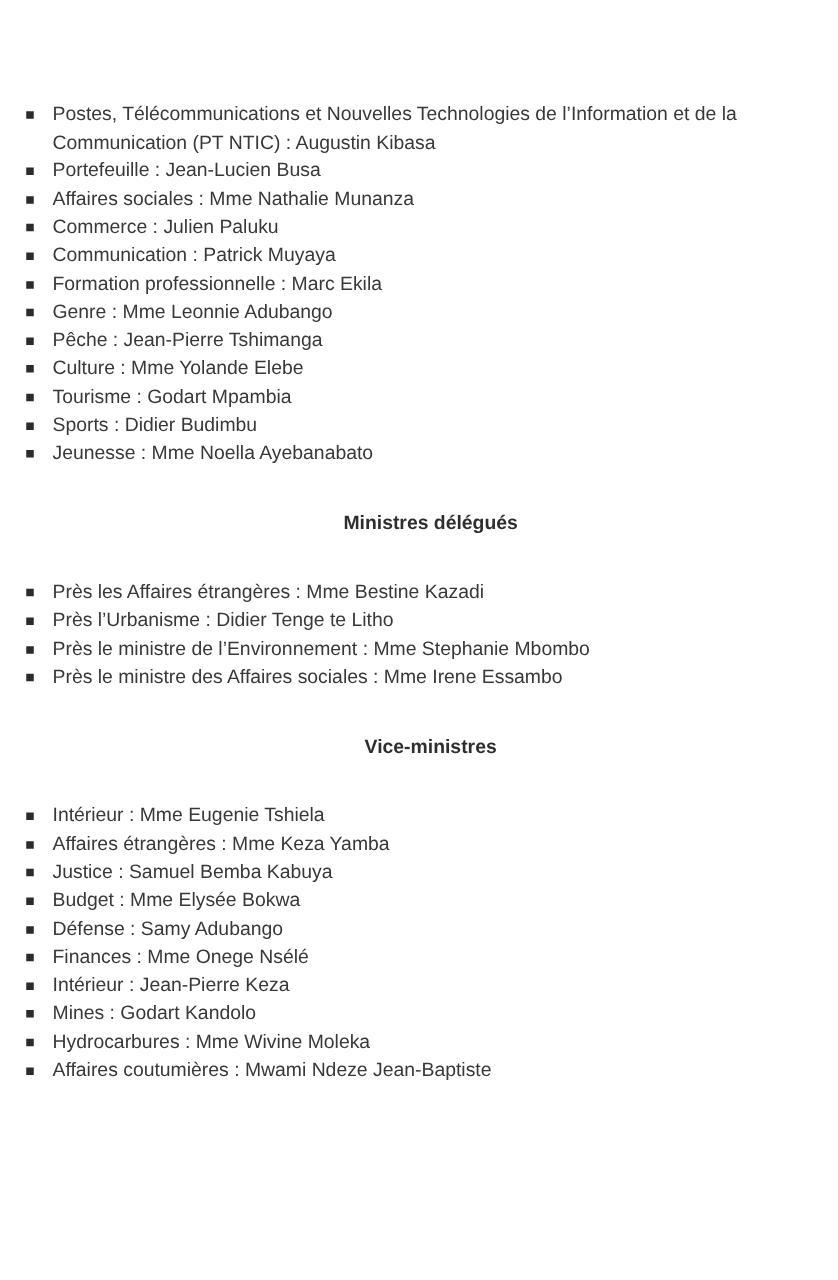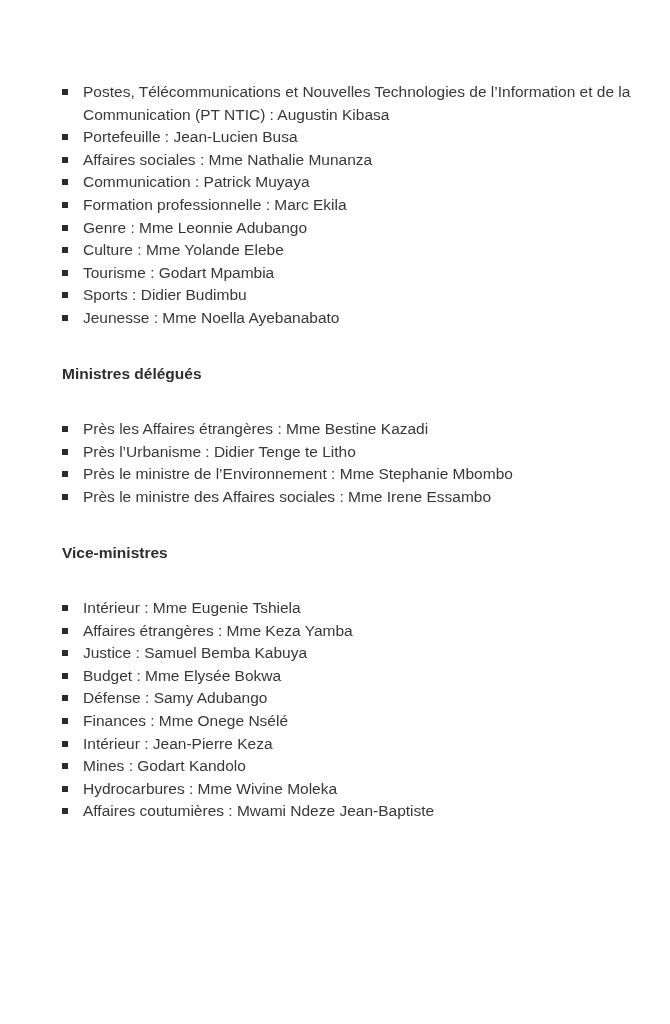--- a/index.html
+++ b/index.html
@@ -10,32 +10,32 @@
     width: 670px;
     height: 1024px;
     background: var(--bg, #ffffff);
     overflow: hidden;
     font-family: "Liberation Sans", "DejaVu Sans", sans-serif;
   }
   .doc {
     box-sizing: border-box;
     width: 670px;
     height: 768px;
-    padding: 81px 2px 0 62px;
+    padding: 81px 2px 0 21px;
     color: var(--text, #383838);
     font-size: 15.5px;
     line-height: 22.6px;
   }
   .section-heading {
     margin: 33px 0;
     font-size: 15.5px;
     line-height: 22.6px;
     font-weight: bold;
     color: var(--heading, #2e2e2e);
-    text-align: left;
+    text-align: center;
   }
   ul.minister-list {
     margin: 0;
     padding: 0;
     list-style: none;
   }
   ul.minister-list li {
     display: flex;
     align-items: flex-start;
   }
@@ -62,29 +62,37 @@
       <li>
         <span class="bullet"></span>
         <span class="item-text">Portefeuille : Jean-Lucien Busa</span>
       </li>
       <li>
         <span class="bullet"></span>
         <span class="item-text">Affaires sociales : Mme Nathalie Munanza</span>
       </li>
       <li>
         <span class="bullet"></span>
+        <span class="item-text">Commerce : Julien Paluku</span>
+      </li>
+      <li>
+        <span class="bullet"></span>
         <span class="item-text">Communication : Patrick Muyaya</span>
       </li>
       <li>
         <span class="bullet"></span>
         <span class="item-text">Formation professionnelle : Marc Ekila</span>
       </li>
       <li>
         <span class="bullet"></span>
         <span class="item-text">Genre : Mme Leonnie Adubango</span>
+      </li>
+      <li>
+        <span class="bullet"></span>
+        <span class="item-text">Pêche : Jean-Pierre Tshimanga</span>
       </li>
       <li>
         <span class="bullet"></span>
         <span class="item-text">Culture : Mme Yolande Elebe</span>
       </li>
       <li>
         <span class="bullet"></span>
         <span class="item-text">Tourisme : Godart Mpambia</span>
       </li>
       <li>

